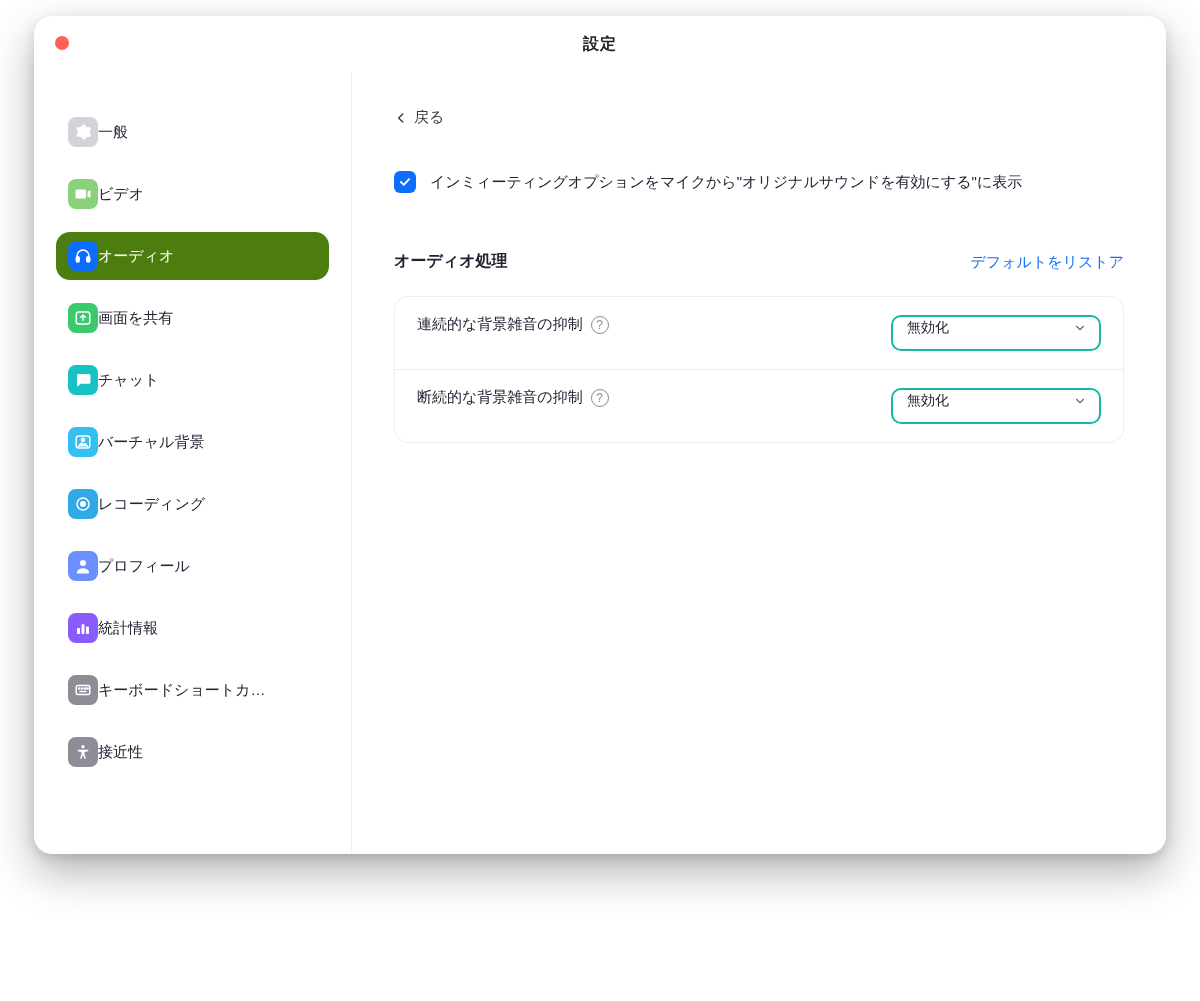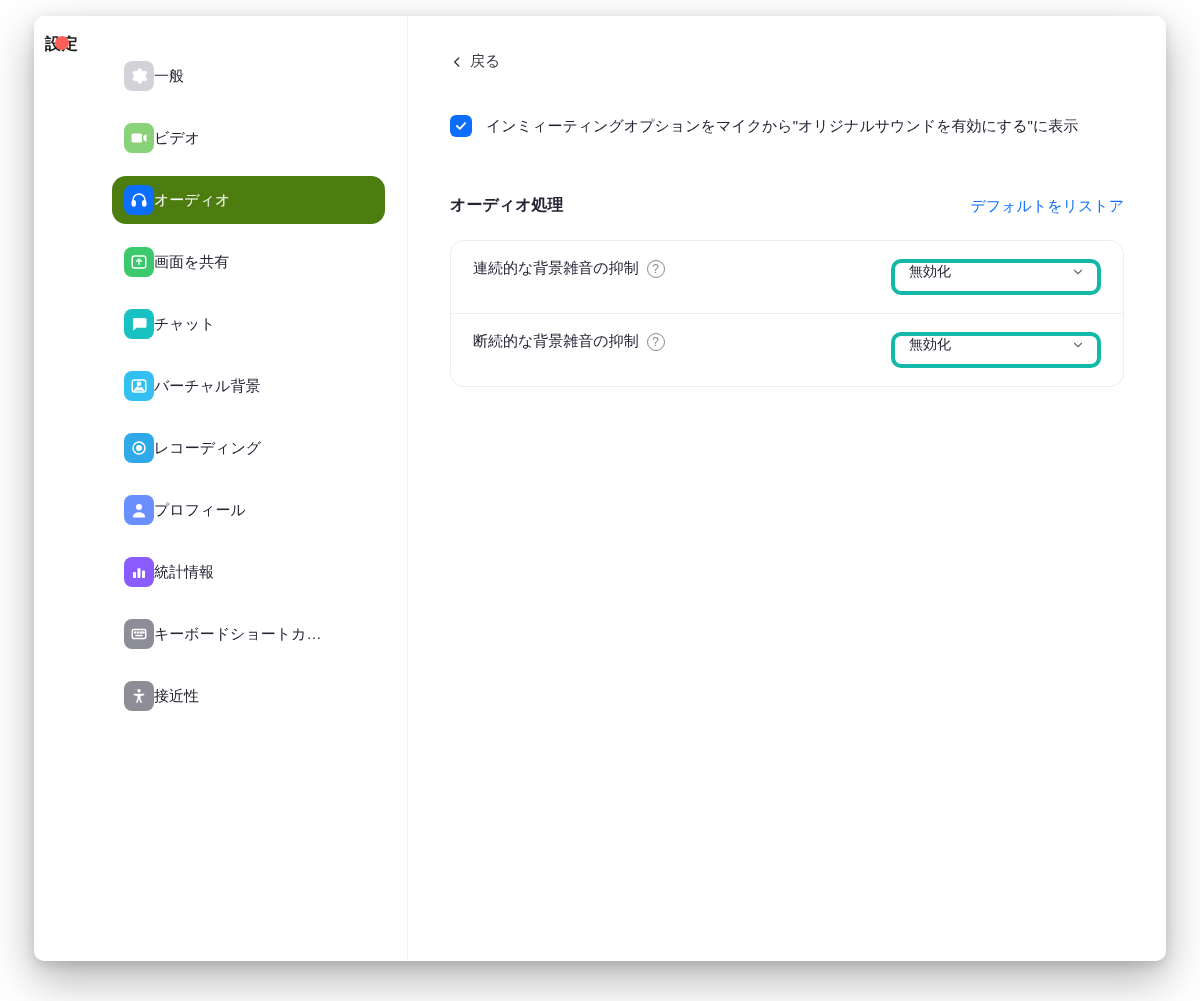--- a/index.html
+++ b/index.html
@@ -14,26 +14,27 @@
     width: 1200px;
     height: 1001px;
     position: relative;
     background: #fff;
   }
   .window {
     position: absolute;
     left: 34px;
     top: 16px;
     width: 1132px;
-    height: 945px;
+    height: 838px;
     background: #ffffff;
-    border-radius: 10px;
+    border-radius: 18px;
     box-shadow: 0 18px 45px rgba(0,0,0,0.30), 0 4px 12px rgba(0,0,0,0.12);
     overflow: hidden;
     display: flex;
+    flex-direction: column;
   }
   .titlebar {
     height: 56px;
     position: relative;
     display: flex;
     align-items: center;
     justify-content: center;
     flex: 0 0 56px;
   }
   .traffic-close {
@@ -176,21 +177,21 @@
     display: flex;
     align-items: center;
     justify-content: center;
     font-size: 12px;
     line-height: 1;
     cursor: default;
   }
   .select {
     width: 210px;
     height: 36px;
-    border: 4px solid #14b8a6;
+    border: 2px solid #14b8a6;
     border-radius: 10px;
     display: flex;
     align-items: center;
     justify-content: space-between;
     padding: 0 12px 11px 14px;
     font-size: 14px;
     color: #232333;
     background: #fff;
     cursor: pointer;
   }

